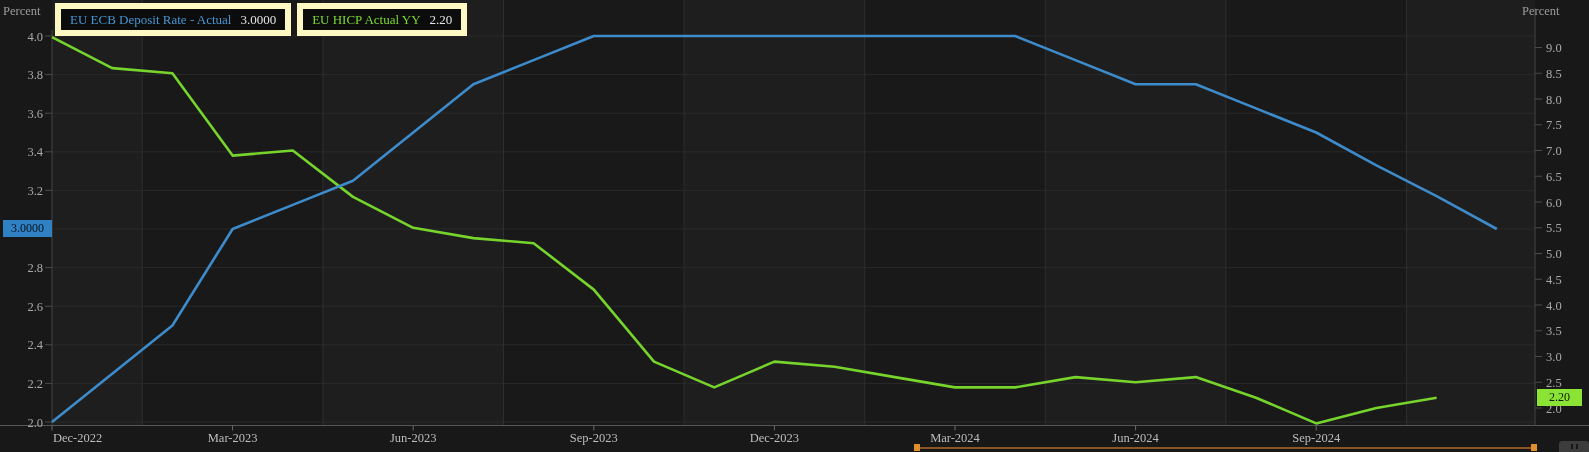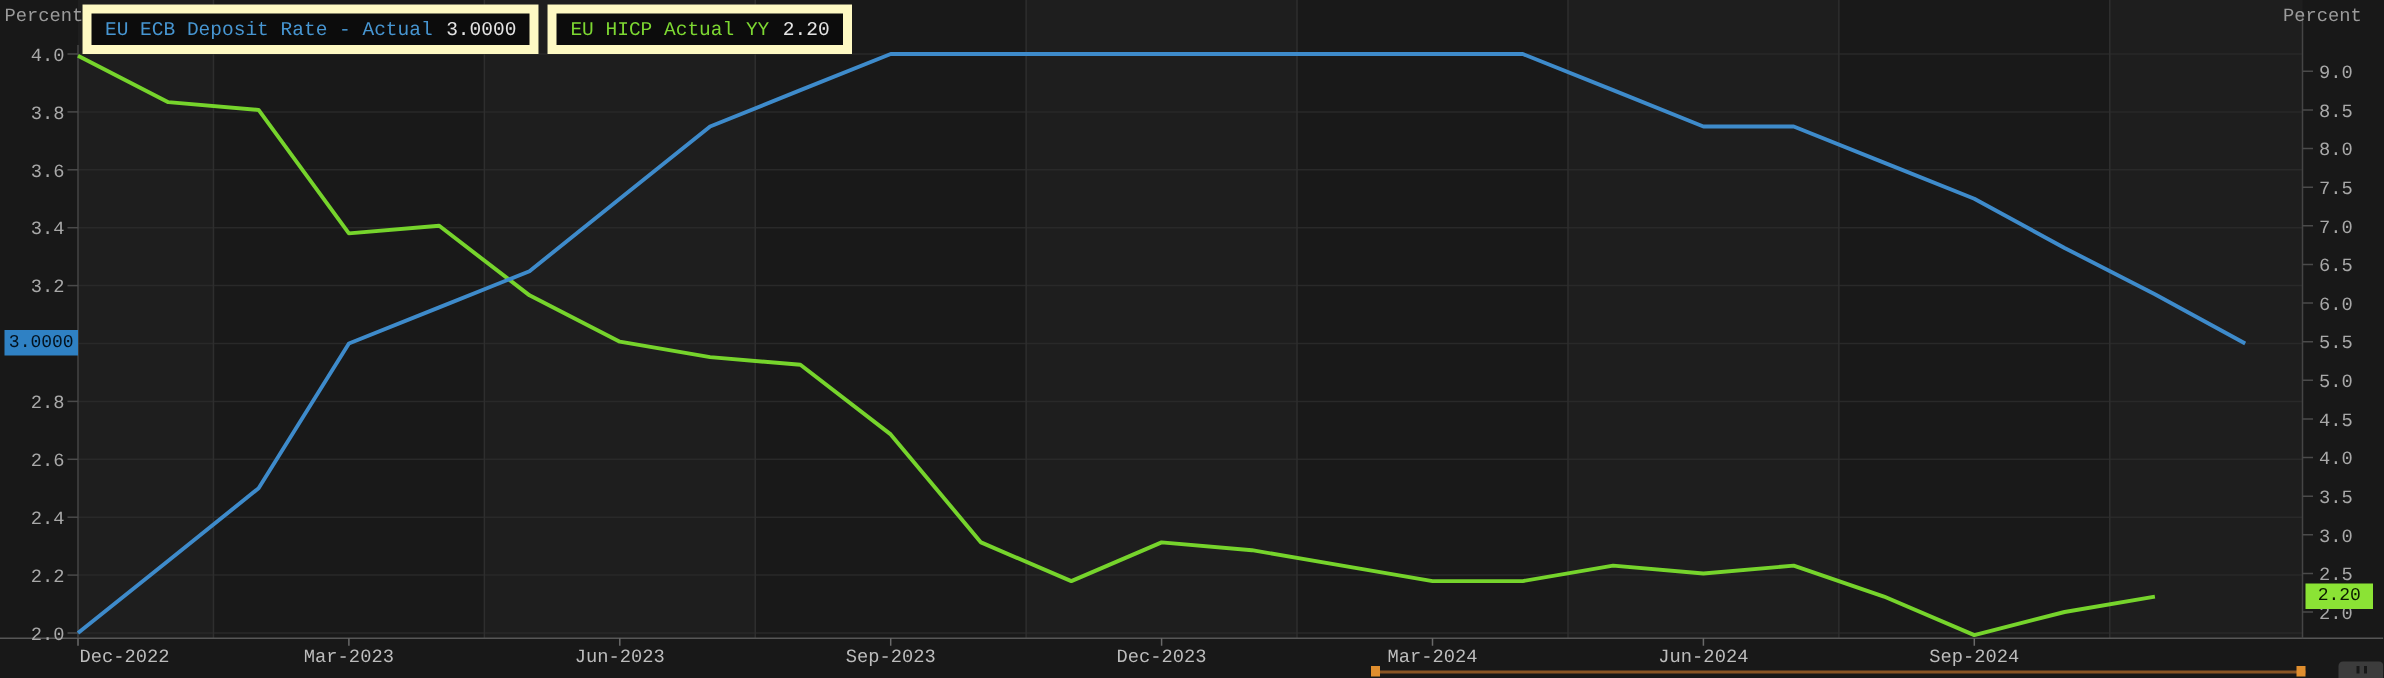--- a/index.html
+++ b/index.html
@@ -1,17 +1,17 @@
 <!DOCTYPE html>
 <html><head>
 <meta charset="utf-8">
 <style>
   html,body{margin:0;padding:0;background:#181818;}
   .stage{position:relative;width:1589px;height:452px;background:#181818;overflow:hidden;
-         font-family:Liberation Mono, monospace;-webkit-font-smoothing:antialiased;}
+         font-family:Liberation Serif, serif;-webkit-font-smoothing:antialiased;}
   .stage svg{position:absolute;left:0;top:0;}
   .axis-unit{position:absolute;top:4px;font-size:12.5px;color:#9b9b9b;z-index:3;}
   .axis-unit.left{left:3px;}
   .axis-unit.right{left:1522px;}
   .legend{position:absolute;left:55px;top:3px;display:flex;gap:6px;z-index:5;}
   .legend-box{display:flex;align-items:center;gap:9px;height:21px;padding:0 9px;
               background:#0c0c0c;border:6px solid #fef9c3;font-size:13px;cursor:default;}
   .lg-val{color:#e4e4e4;}
   .badge{position:absolute;z-index:4;font-size:12px;line-height:17px;height:17px;
          color:#06130a;text-align:center;}

